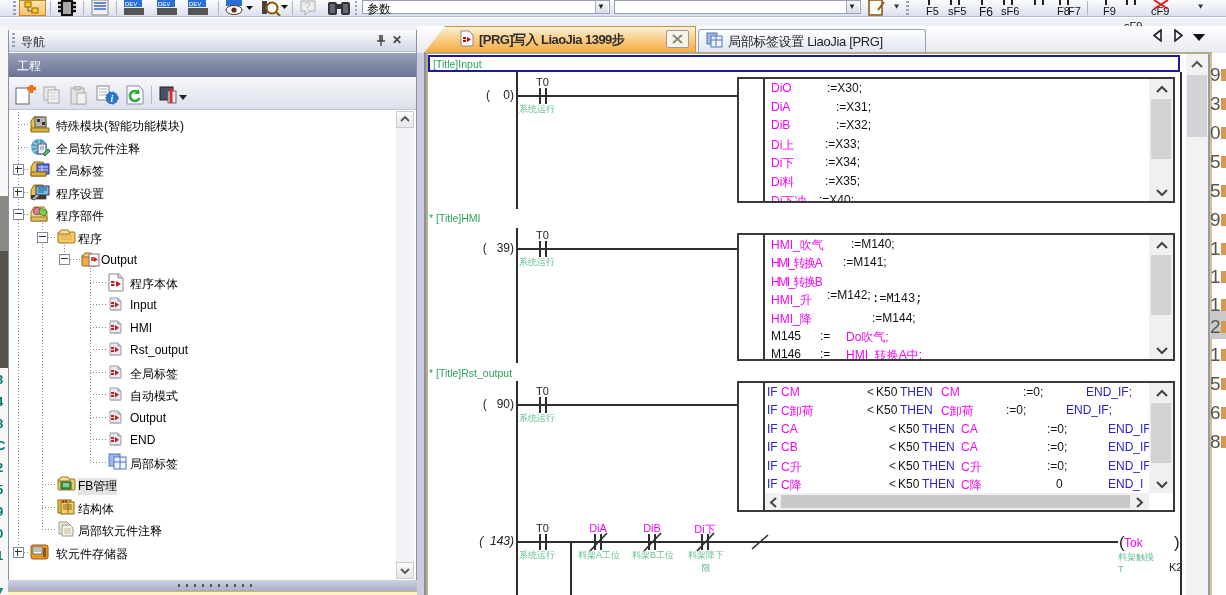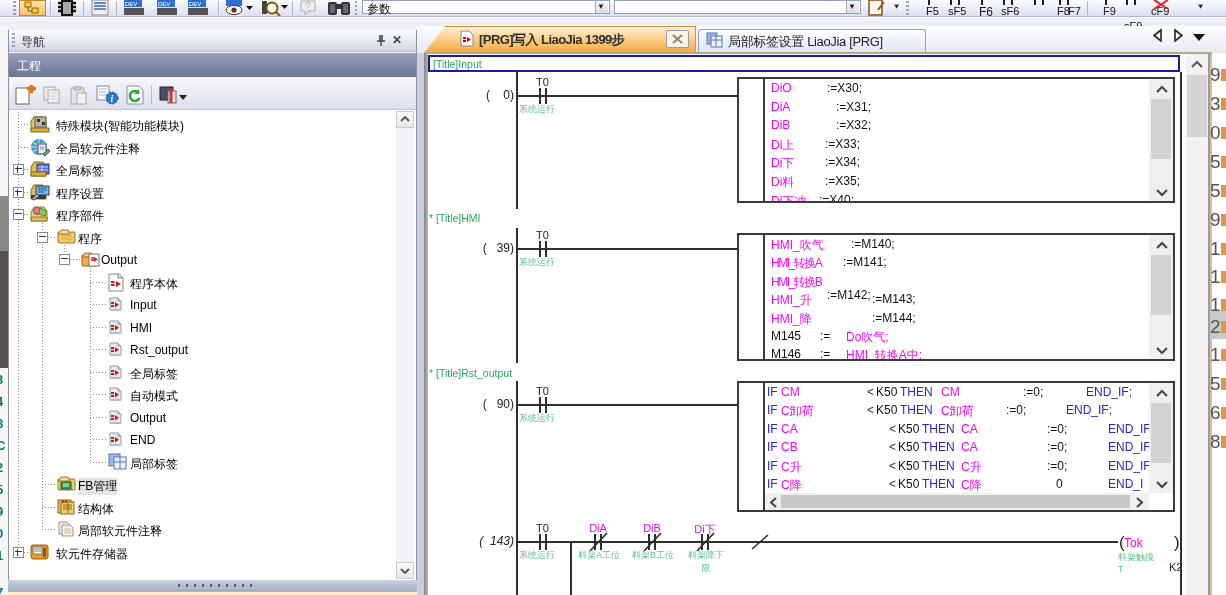--- a/index.html
+++ b/index.html
@@ -509,21 +509,21 @@
     </svg>
 <div class="abs" style="left:1151px;top:255px;width:20px;height:60px;background:#d2d2d2;"></div>
 <div class="abs" style="left:765px;top:235px;width:381px;height:124px;overflow:hidden;">
 <div class="abs" style="left:6px;top:2px;font-size:12px;color:#f306f3;">HMI_吹气</div>
 <div class="abs" style="left:86px;top:2px;font-size:12px;color:#111;">:=M140;</div>
 <div class="abs" style="left:6px;top:20.4px;font-size:12px;color:#f306f3;letter-spacing:-1.5px;">HMI_转换A</div>
 <div class="abs" style="left:78px;top:20.4px;font-size:12px;color:#111;">:=M141;</div>
 <div class="abs" style="left:6px;top:38.8px;font-size:12px;color:#f306f3;letter-spacing:-1.5px;">HMI_转换B</div>
 <div class="abs" style="left:62px;top:53px;font-size:12px;color:#111;">:=M142;</div>
 <div class="abs" style="left:6px;top:57.199999999999996px;font-size:12px;color:#f306f3;">HMI_升</div>
-<div class="abs" style="left:107px;top:57.199999999999996px;font-size:12px;color:#111;">:=M143;</div>
+<div class="abs" style="left:107px;top:57.199999999999996px;font-size:12px;color:#111;font-family:Liberation Mono, monospace;">:=M143;</div>
 <div class="abs" style="left:6px;top:75.6px;font-size:12px;color:#f306f3;">HMI_降</div>
 <div class="abs" style="left:107px;top:75.6px;font-size:12px;color:#111;text-align:center;">:=M144;</div>
 <div class="abs" style="left:6px;top:94.0px;font-size:12px;color:#111;">M145</div>
 <div class="abs" style="left:55px;top:94.0px;font-size:12px;color:#111;">:=</div>
 <div class="abs" style="left:81px;top:94.0px;font-size:12px;color:#f306f3;">Do吹气;</div>
 <div class="abs" style="left:6px;top:112.4px;font-size:12px;color:#111;">M146</div>
 <div class="abs" style="left:55px;top:112.4px;font-size:12px;color:#111;">:=</div>
 <div class="abs" style="left:81px;top:112.4px;font-size:12px;color:#f306f3;">HMI_转换A中;</div>
 </div>
 <div class="abs" style="left:737px;top:381px;width:438px;height:131px;background:#fff;border:2px solid #3a3a3a;"></div>

